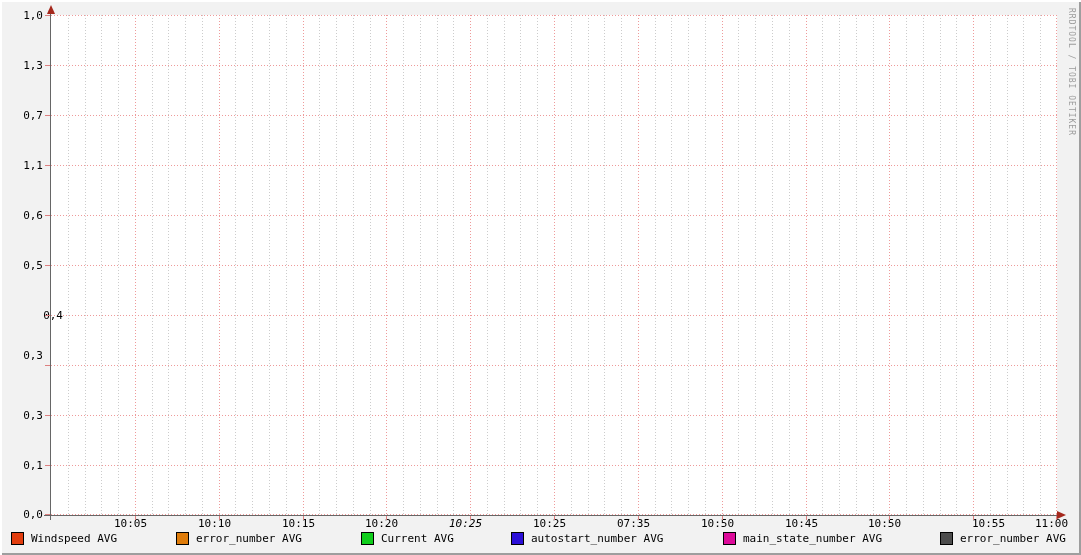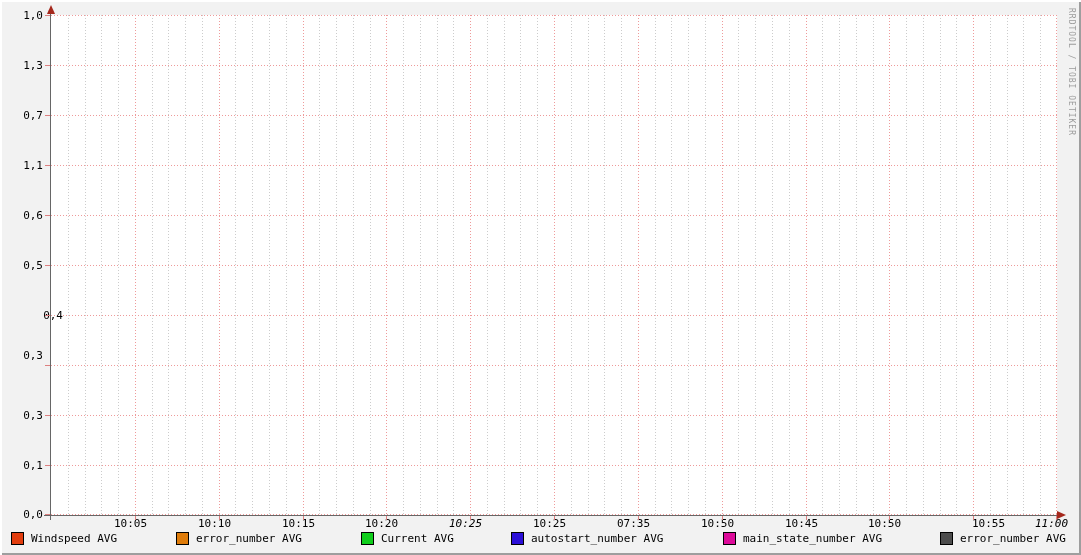--- a/index.html
+++ b/index.html
@@ -193,21 +193,21 @@
     <div class="xlabel" style="left: 617px; top: 518px;">07:35</div>
     <div class="xtick" style="left: 638px; top: 516px;"></div>
     <div class="xlabel" style="left: 701px; top: 518px;">10:50</div>
     <div class="xtick" style="left: 722px; top: 516px;"></div>
     <div class="xlabel" style="left: 785px; top: 518px;">10:45</div>
     <div class="xtick" style="left: 806px; top: 516px;"></div>
     <div class="xlabel" style="left: 868px; top: 518px;">10:50</div>
     <div class="xtick" style="left: 889px; top: 516px;"></div>
     <div class="xlabel" style="left: 972px; top: 518px;">10:55</div>
     <div class="xtick" style="left: 973px; top: 516px;"></div>
-    <div class="xlabel" style="left: 1035px; top: 518px; font-style: italic;">11:00</div>
+    <div class="xlabel" style="left: 1035px; top: 518px;">11:00</div>
     <div class="xtick" style="left: 1056px; top: 516px;"></div>
     <div class="ylabel" style="left: 0px; width: 43px; top: 9px;">1,0</div>
     <div class="ytick" style="left: 45px; top: 15px;"></div>
     <div class="ylabel" style="left: 0px; width: 43px; top: 59px;">1,3</div>
     <div class="ytick" style="left: 45px; top: 65px;"></div>
     <div class="ylabel" style="left: 0px; width: 43px; top: 109px;">0,7</div>
     <div class="ytick" style="left: 45px; top: 115px;"></div>
     <div class="ylabel" style="left: 0px; width: 43px; top: 159px;">1,1</div>
     <div class="ytick" style="left: 45px; top: 165px;"></div>
     <div class="ylabel" style="left: 0px; width: 43px; top: 209px;">0,6</div>

